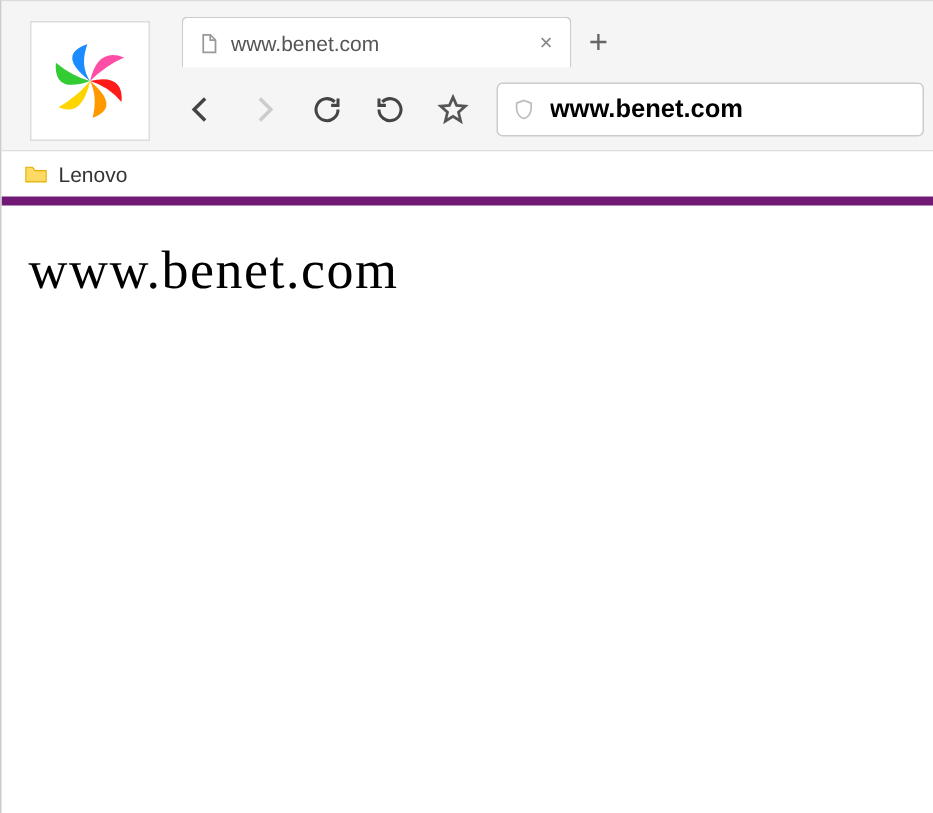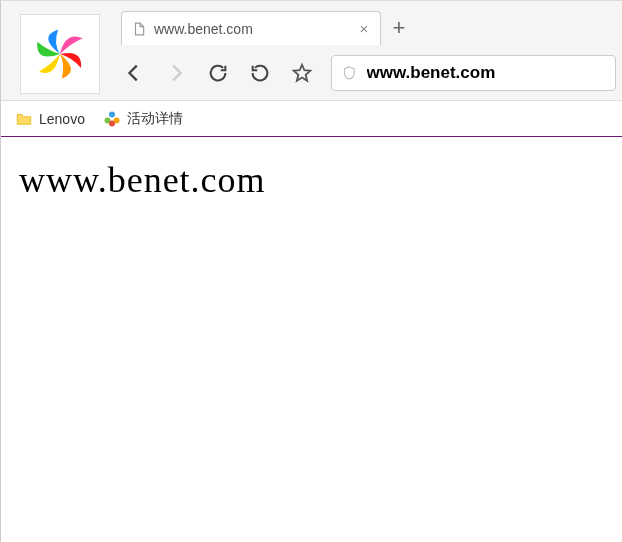--- a/index.html
+++ b/index.html
@@ -12,21 +12,21 @@
     .tab-favicon { width: 14px; height: 14px; margin-right: 8px; }
     .tab-title { flex: 1; font-size: 14px; color: #555; }
     .tab-close { width: 12px; height: 12px; color: #888; cursor: pointer; font-size: 15px; line-height: 12px; text-align: center; }
     .new-tab { display: flex; align-items: center; justify-content: center; width: 36px; height: 34px; color: #666; font-size: 22px; cursor: pointer; }
     .toolbar { display: flex; align-items: center; height: 56px; padding-left: 120px; gap: 16px; border-bottom: 1px solid #ddd; }
     .nav-btn { width: 26px; height: 26px; display: flex; align-items: center; justify-content: center; cursor: pointer; color: #555; }
     .nav-btn.disabled { color: #bbb; }
     .url-bar { flex: 1; display: flex; align-items: center; height: 36px; background: #fff; border: 1px solid #ccc; border-radius: 4px; padding: 0 10px; margin-right: 6px; }
     .shield-icon { width: 16px; height: 16px; margin-right: 10px; color: #aaa; }
     .url-text { font-size: 17px; font-weight: 600; color: #000; border: none; outline: none; width: 100%; font-family: inherit; }
-    .bookmarks-bar { display: flex; align-items: center; height: 36px; padding: 0 14px; gap: 18px; border-bottom: 1px solid #701a75; background: #fff; }
+    .bookmarks-bar { display: flex; align-items: center; height: 36px; padding: 0 14px; gap: 18px; border-bottom: 6px solid #701a75; background: #fff; }
     .bookmark { display: flex; align-items: center; gap: 6px; font-size: 14px; color: #333; cursor: pointer; }
     .content { padding: 22px 18px; }
     .content-heading { font-family: "SimSun", serif; font-size: 36px; color: #000; letter-spacing: 1px; }
   </style>
 </head>
 <body>
 
 <div class="top-section">
   <div class="logo-box">
     <svg class="logo-swirl" viewBox="0 0 64 64">
@@ -86,26 +86,17 @@
   </div>
 </div>
 
 <div class="bookmarks-bar">
   <div class="bookmark">
     <svg width="18" height="18" viewBox="0 0 24 24">
         <path d="M3 6 L9 6 L11 9 L21 9 L21 19 L3 19 Z" fill="#ffd966" stroke="#e0b300" stroke-width="1"></path>
       </svg>
     <span>Lenovo</span>
   </div>
-  <div class="bookmark">
-    <svg width="18" height="18" viewBox="0 0 24 24">
-      <circle cx="12" cy="6" r="4" fill="#3da2e3"></circle>
-      <circle cx="6" cy="14" r="4" fill="#7cc142"></circle>
-      <circle cx="18" cy="14" r="4" fill="#f7a500"></circle>
-      <circle cx="12" cy="18" r="4" fill="#e94f3d"></circle>
-    </svg>
-    <span>活动详情</span>
-  </div>
 </div>
 
 <div class="content">
   <div class="content-heading">www.benet.com</div>
 </div>
 
 </body></html>

